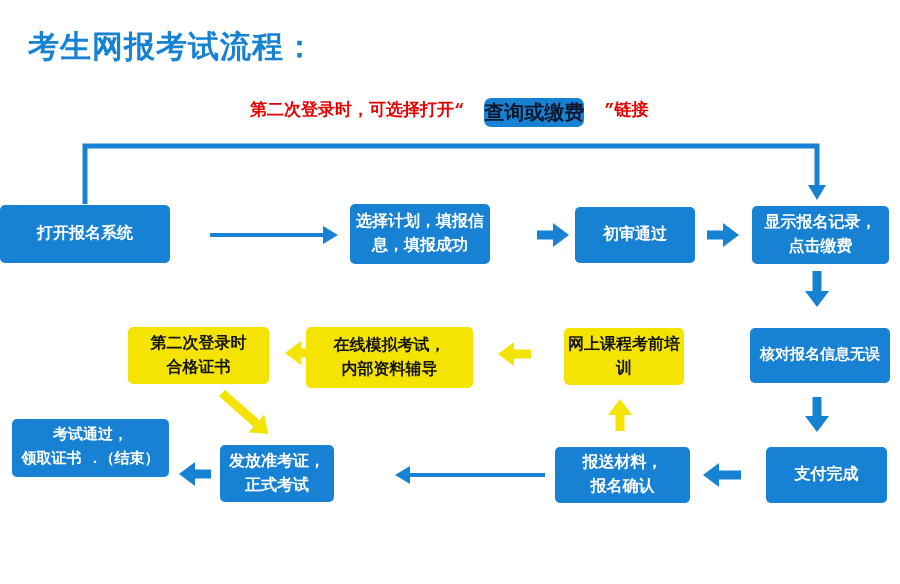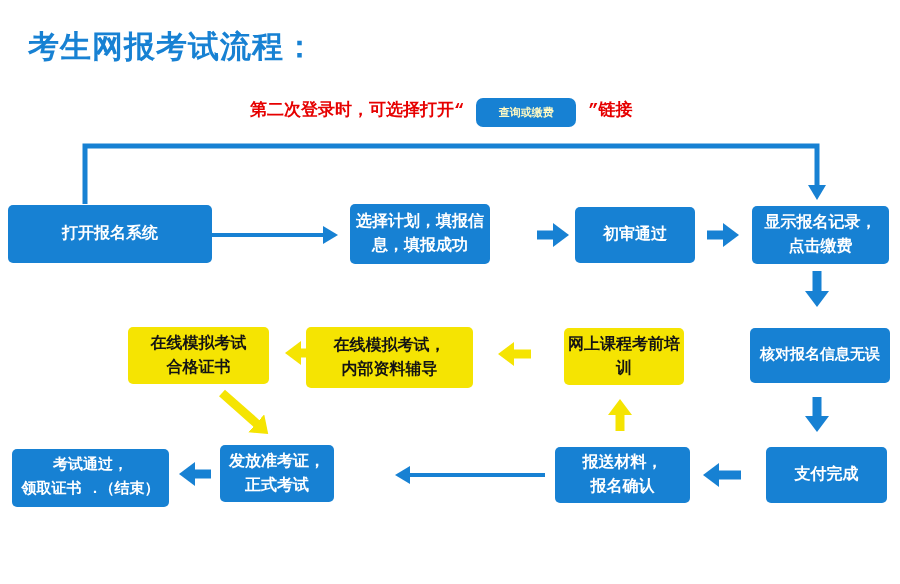--- a/index.html
+++ b/index.html
@@ -13,22 +13,22 @@
     font-size:31px;font-weight:bold;color:var(--blue);
     letter-spacing:1px;
   }
   #note{
     position:absolute;left:250px;top:98px;height:34px;
     display:flex;align-items:flex-start;
     color:var(--red);font-size:17px;font-weight:bold;white-space:nowrap;
   }
   #note .query-btn{
     display:inline-flex;align-items:center;justify-content:center;
-    background:var(--blue);color:#fef9c3;font-size:11px;font-weight:bold;
-    width:100px;height:29px;border-radius:7px;margin:0 12px;cursor:pointer;
+    background:var(--blue);color:#0f172a;font-size:20px;font-weight:bold;
+    width:100px;height:29px;border-radius:7px;margin:0 20px;cursor:pointer;
   }
   .node{
     position:absolute;display:flex;flex-direction:column;align-items:center;justify-content:center;
     text-align:center;border-radius:5px;font-weight:bold;font-size:16px;line-height:24px;
   }
   .node.blue{background:var(--blue);color:#fff;}
   .node.yellow{background:var(--yellow);color:var(--dark_text);}
   svg#wires{position:absolute;left:0;top:0;pointer-events:none;}
 </style>
 </head>
@@ -67,21 +67,21 @@
     <line x1="741" y1="475" x2="718" y2="475" stroke="var(--blue)" stroke-width="9" marker-end="url(#mFatB)"></line>
     <line x1="545" y1="475" x2="409" y2="475" stroke="var(--blue)" stroke-width="4" marker-end="url(#mThinB)"></line>
     <line x1="211" y1="474" x2="194" y2="474" stroke="var(--blue)" stroke-width="9" marker-end="url(#mFatB)"></line>
 
     <line x1="620" y1="431" x2="620" y2="414" stroke="var(--yellow)" stroke-width="9" marker-end="url(#mFatY)"></line>
     <line x1="531" y1="354" x2="513" y2="354" stroke="var(--yellow)" stroke-width="9" marker-end="url(#mFatY)"></line>
     <line x1="318" y1="353" x2="300" y2="353" stroke="var(--yellow)" stroke-width="9" marker-end="url(#mFatY)"></line>
     <line x1="222" y1="393" x2="257" y2="424" stroke="var(--yellow)" stroke-width="9" marker-end="url(#mFatY)"></line>
   </svg>
 
-  <div class="node blue" style="left:8px;top:205px;width:204px;height:58px">
+  <div class="node blue" style="left:0;top:205px;width:170px;height:58px">
     <div class="ln">打开报名系统</div>
     <div class="ln"></div>
   </div>
   <div class="node blue" style="left:350px;top:204px;width:140px;height:60px">
     <div class="ln">选择计划，填报信</div>
     <div class="ln">息，填报成功</div>
   </div>
   <div class="node blue" style="left:575px;top:207px;width:120px;height:56px">
     <div class="ln">初审通过</div>
     <div class="ln"></div>
@@ -94,33 +94,33 @@
   <div class="node blue" style="left:750px;top:328px;width:140px;height:55px;font-size:15px">
     <div class="ln">核对报名信息无误</div>
     <div class="ln"></div>
   </div>
   <div class="node blue" style="left:766px;top:447px;width:121px;height:56px">
     <div class="ln">支付完成</div>
     <div class="ln"></div>
   </div>
 
   <div class="node yellow" style="left:128px;top:327px;width:141px;height:57px">
-    <div class="ln">在线模拟考试</div>
+    <div class="ln">第二次登录时</div>
     <div class="ln">合格证书</div>
   </div>
   <div class="node yellow" style="left:306px;top:327px;width:167px;height:61px">
     <div class="ln">在线模拟考试，</div>
     <div class="ln">内部资料辅导</div>
   </div>
   <div class="node yellow" style="left:564px;top:328px;width:120px;height:57px">
     <div class="ln">网上课程考前培训</div>
     <div class="ln"></div>
   </div>
 
-  <div class="node blue" style="left:12px;top:449px;width:157px;height:58px;font-size:15px">
+  <div class="node blue" style="left:12px;top:419px;width:157px;height:58px;font-size:15px">
     <div class="ln">考试通过，</div>
     <div class="ln">领取证书 .（结束）</div>
   </div>
   <div class="node blue" style="left:220px;top:445px;width:114px;height:57px">
     <div class="ln">发放准考证，</div>
     <div class="ln">正式考试</div>
   </div>
   <div class="node blue" style="left:555px;top:447px;width:135px;height:56px">
     <div class="ln">报送材料，</div>
     <div class="ln">报名确认</div>

